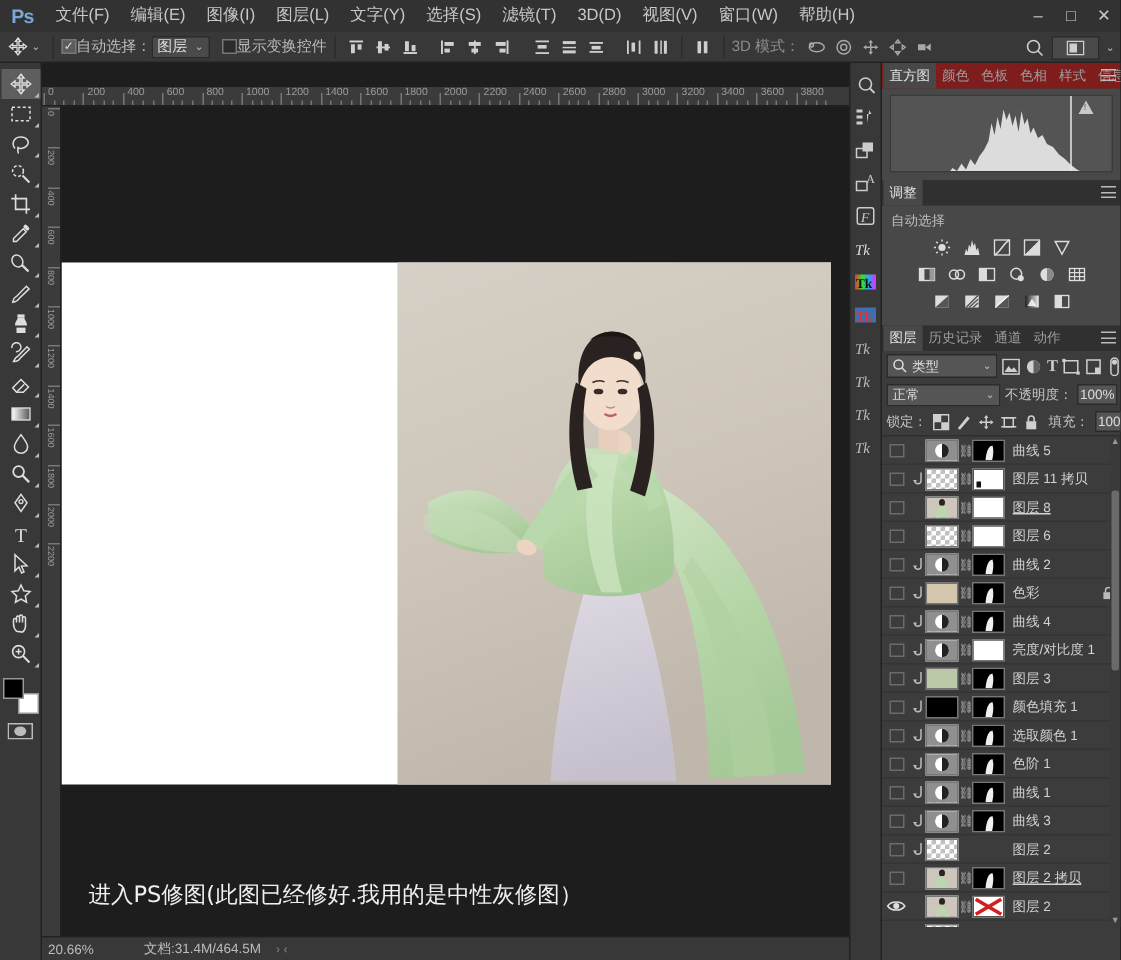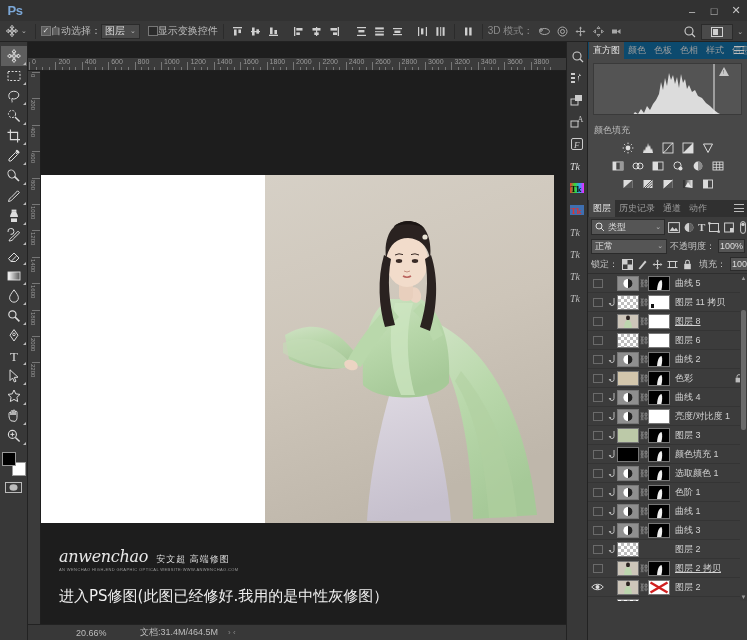--- a/index.html
+++ b/index.html
@@ -171,21 +171,21 @@
   .wm-sub {
     font-size: 4px; color: #9a9a9a; letter-spacing: 0.4px; margin-top: 1px;
   }
 
   
   .statusbar {
     position: absolute; bottom: 0; left: 28px; width: 538px; height: 16px;
     background: #383838; border-top: 1px solid #222;
     display: flex; align-items: center; font-size: 9px; color: #bdbdbd;
   }
-  .st-zoom { width: 60px; padding-left: 4px; margin-left: 44px; }
+  .st-zoom { width: 60px; padding-left: 4px; }
   .st-doc { padding-left: 8px; }
   .st-arrow { margin-left: 10px; color: #888; font-size: 8px; }
 
   
   .rail {
     position: absolute; top: 42px; right: 159px; width: 22px; height: 598px;
     background: #383838; border-left: 1px solid #222; border-right: 1px solid #222;
     display: flex; flex-direction: column; align-items: center; padding-top: 3px;
   }
   .rail-ico {
@@ -193,21 +193,21 @@
     justify-content: center; margin-bottom: 1px; font-size: 10px;
     color: #cfcfcf; position: relative;
   }
 
   
   .dock {
     position: absolute; top: 42px; right: 0; width: 159px; height: 598px;
     background: #3c3c3c;
   }
   .panel-tabs {
-    display: flex; align-items: center; height: 17px; background: #0c4a6e;
+    display: flex; align-items: center; height: 17px; background: #7f1d1d;
     padding-left: 1px; position: relative; font-family: Liberation Mono, monospace;
   }
   .ptab {
     height: 17px; padding: 0 4px; display: flex; align-items: center;
     font-size: 9px; color: #9d9d9d; white-space: nowrap;
   }
   .ptab.active { background: #484848; color: #e4e4e4; }
   .pmenu {
     position: absolute; right: 3px; top: 4px; width: 10px; height: 8px;
     display: flex; flex-direction: column; justify-content: space-between;
@@ -361,20 +361,33 @@
   }
   svg { display: block; }
 </style>
 </head>
 <body>
 
 <div class="app">
 
   <div class="titlebar">
     <div class="ps-logo">Ps</div>
+    <div class="menu" id="menubar">
+        <div class="menu-item">文件(F)</div>
+        <div class="menu-item">编辑(E)</div>
+        <div class="menu-item">图像(I)</div>
+        <div class="menu-item">图层(L)</div>
+        <div class="menu-item">文字(Y)</div>
+        <div class="menu-item">选择(S)</div>
+        <div class="menu-item">滤镜(T)</div>
+        <div class="menu-item">3D(D)</div>
+        <div class="menu-item">视图(V)</div>
+        <div class="menu-item">窗口(W)</div>
+        <div class="menu-item">帮助(H)</div>
+      </div>
     <div class="win-ctl">
       <div class="win-btn">–</div>
       <div class="win-btn">□</div>
       <div class="win-btn close">✕</div>
     </div>
   </div>
 
   <div class="optbar">
     <div class="opt-tool">
       <svg class="mini-ico" viewBox="0 0 16 16">
@@ -872,27 +885,20 @@
           <ellipse cx="150" cy="86" rx="3.2" ry="1.9" fill="#3a2b26"></ellipse>
           <path d="M130 80 q4 -2.2 8 -0.4" stroke="#3a2b26" stroke-width="1" fill="none"></path>
           <path d="M146 79.6 q4 -1.8 8 0.4" stroke="#3a2b26" stroke-width="1" fill="none"></path>
           <path d="M139 96 q3 2 6 0" stroke="#c08878" stroke-width="0.9" fill="none"></path>
           <path d="M138 101 q4 2.6 8 0" stroke="#b9615c" stroke-width="1.6" fill="none"></path>
 
           <circle cx="160" cy="62" r="2.6" fill="#e8e2d4"></circle>
         </svg>
       </div>
     </div>
-    <div class="wm">
-      <div>
-        <span class="wm-main">anwenchao</span>
-        <span class="wm-cn">安文超 高端修图</span>
-      </div>
-      <div class="wm-sub">AN WENCHAO  HIGH-END  GRAPHIC  OPTICAL  WEBSITE:WWW.ANWENCHAO.COM</div>
-    </div>
     <div class="caption">进入PS修图(此图已经修好.我用的是中性灰修图）</div>
   </div>
 
   <div class="statusbar">
     <div class="st-zoom">20.66%</div>
     <div class="st-doc">文档:31.4M/464.5M</div>
     <div class="st-arrow">› ‹</div>
   </div>
 
   <div class="rail" id="rail">
@@ -993,22 +999,30 @@
     <div class="panel-body hist-wrap">
       <div class="hist-box">
         <div class="hist-warn"></div>
         <svg width="146" height="52" viewBox="0 0 146 52" preserveAspectRatio="none">
           <path d="M0,52 L38,52 L41,48 L44,50 L47,45 L50,49 L53,42 L56,46 L59,40 L62,36 L65,30 L67,18 L69,26 L71,14 L73,22 L75,9 L77,16 L79,11 L81,20 L83,13 L85,24 L87,10 L89,19 L91,15 L93,25 L95,21 L98,28 L101,26 L104,32 L108,34 L112,39 L116,42 L120,46 L124,49 L128,51 L132,52 L146,52 Z" fill="#dcdcdc"></path>
           <line x1="120" y1="0" x2="120" y2="52" stroke="#e8e8e8" stroke-width="1"></line>
         </svg>
       </div>
     </div>
 
+    <div class="adj-head">
+      <div class="ptab active">调整</div>
+      <div class="pmenu">
+          <i></i>
+          <i></i>
+          <i></i>
+        </div>
+    </div>
     <div class="adj-body">
-      <div class="adj-label">颜色填充</div>
+      <div class="adj-label">自动选择</div>
       <div class="adj-row">
         <div class="adj-ico">
           <svg width="12" height="12" viewBox="0 0 12 12">
               <circle cx="6" cy="6" r="2.4" fill="#ddd"></circle>
               <g stroke="#ddd" stroke-width="1">
                 <line x1="6" y1="0.6" x2="6" y2="2"></line>
                 <line x1="6" y1="10" x2="6" y2="11.4"></line>
                 <line x1="0.6" y1="6" x2="2" y2="6"></line>
                 <line x1="10" y1="6" x2="11.4" y2="6"></line>
                 <line x1="2.2" y1="2.2" x2="3.2" y2="3.2"></line>

